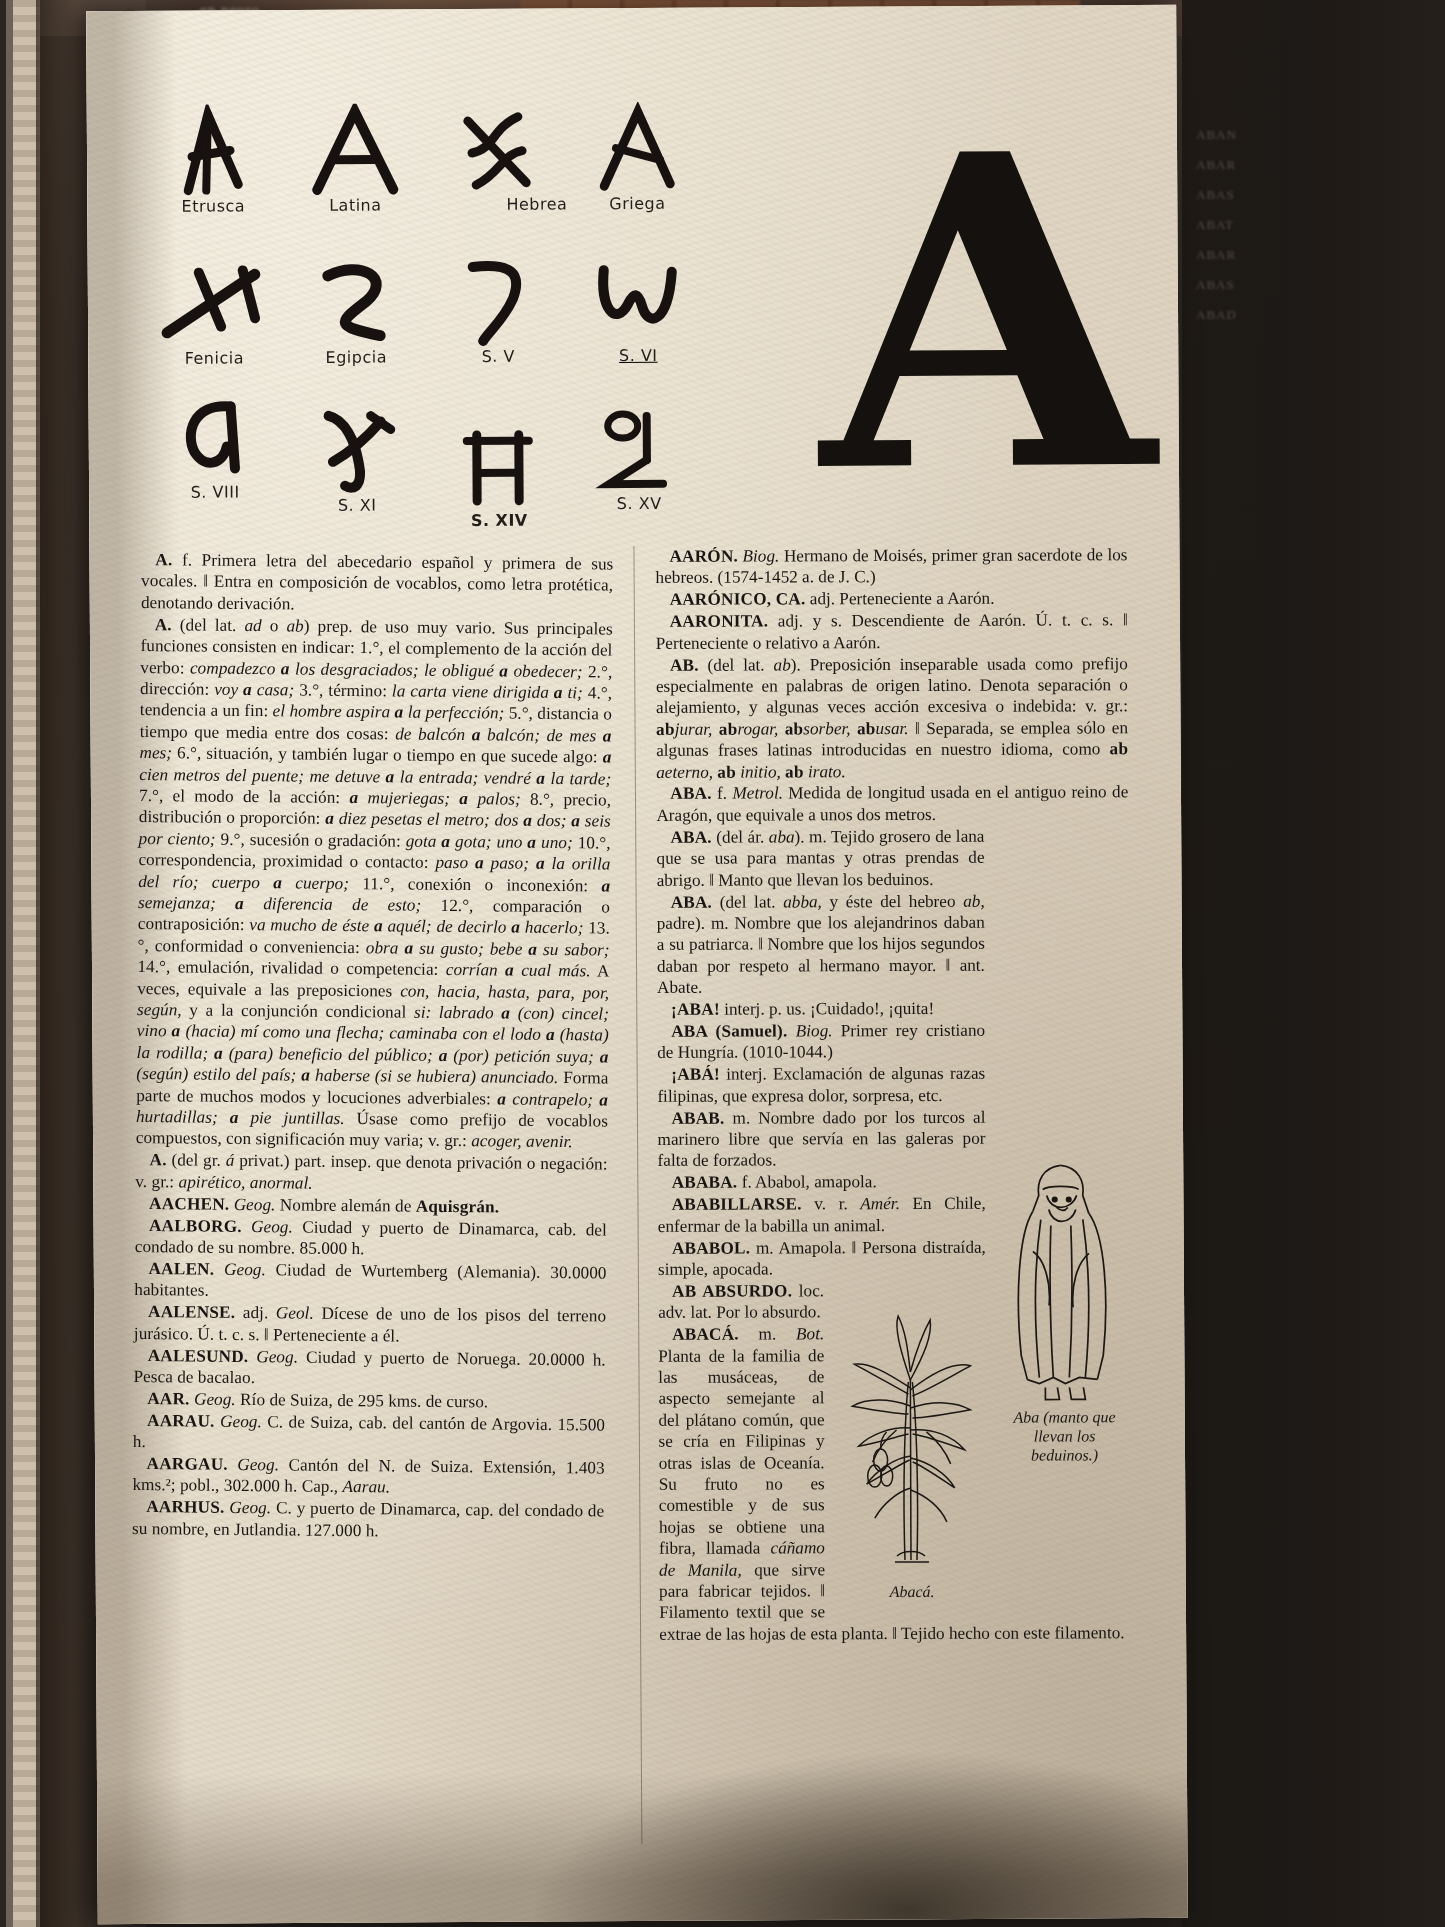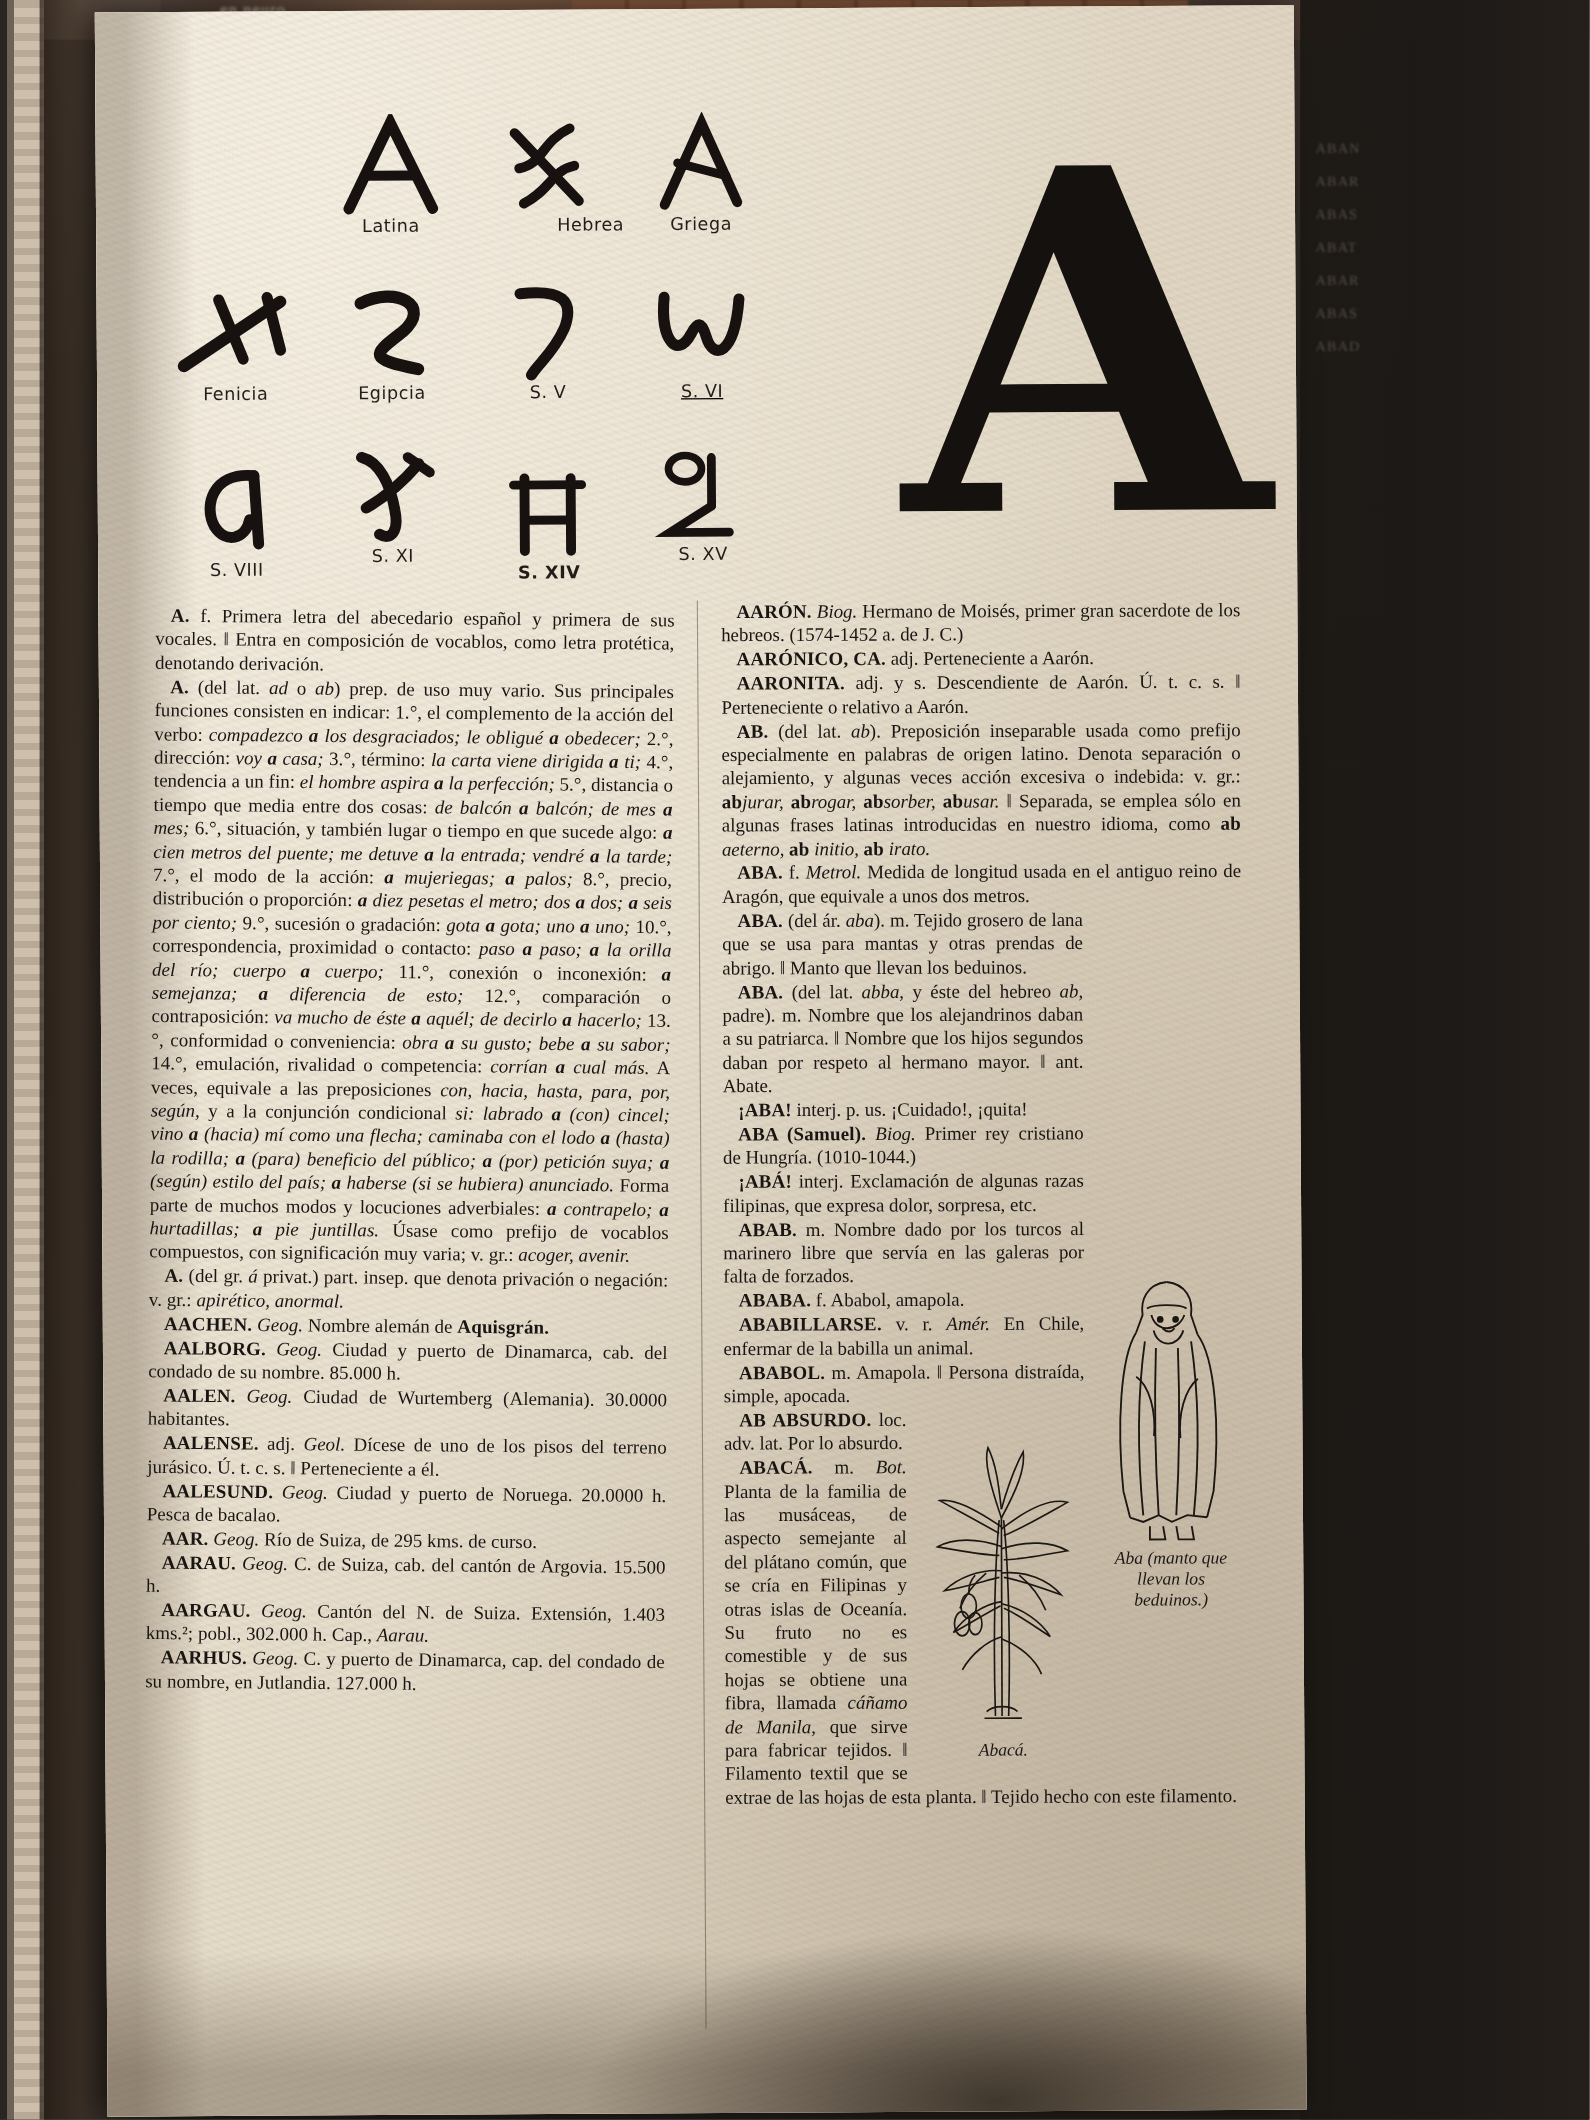--- a/index.html
+++ b/index.html
@@ -209,20 +209,30 @@
   <div id="right-dark"></div>
   <div id="ghost-col">ABAN<br>ABAR<br>ABAS<br>ABAT<br>ABAR<br>ABAS<br>ABAD</div>
 
   <div id="page">
     <div class="page-noise"></div>
 
     <div id="content">
 
       <div id="glyph-figure">
 
+        <div class="glyph-cell" style="left:0px;  top:0px;">
+          <div class="glyph-mark">
+            <svg class="fig-svg" width="90" height="92" viewBox="0 0 90 92">
+              <path d="M20 86 L40 10 L70 80" stroke="#17120f" stroke-width="9" fill="none" stroke-linecap="round"></path>
+              <path d="M24 52 L62 46" stroke="#17120f" stroke-width="9" fill="none" stroke-linecap="round"></path>
+              <path d="M40 10 L38 86" stroke="#17120f" stroke-width="8" fill="none" stroke-linecap="round"></path>
+            </svg>
+          </div>
+          <div class="glyph-cap">Etrusca</div>
+        </div>
 
         <div class="glyph-cell" style="left:142px; top:0px;">
           <div class="glyph-mark">
             <svg class="fig-svg" width="100" height="92" viewBox="0 0 100 92">
               <path d="M12 86 L50 8 L88 86" stroke="#17120f" stroke-width="10" fill="none" stroke-linecap="round"></path>
               <path d="M30 56 L70 56" stroke="#17120f" stroke-width="9" fill="none" stroke-linecap="round"></path>
             </svg>
           </div>
           <div class="glyph-cap">Latina</div>
         </div>
@@ -279,21 +289,21 @@
 
         <div class="glyph-cell" style="left:424px; top:152px;text-decoration:underline;">
           <div class="glyph-mark">
             <svg class="fig-svg" width="96" height="92" viewBox="0 0 96 92">
               <path d="M14 16 C10 56 26 72 38 50 C44 38 48 38 52 52 C58 74 78 70 82 18" stroke="#17120f" stroke-width="10" fill="none" stroke-linecap="round"></path>
             </svg>
           </div>
           <div class="glyph-cap">S. VI</div>
         </div>
 
-        <div class="glyph-cell" style="left:0px;  top:312px;">
+        <div class="glyph-cell" style="left:0px;  top:286px;">
           <div class="glyph-mark">
             <svg class="fig-svg" width="92" height="92" viewBox="0 0 92 92">
               <path d="M62 16 C24 12 16 44 26 62 C36 78 54 74 58 56" stroke="#17120f" stroke-width="10" fill="none" stroke-linecap="round"></path>
               <path d="M62 16 L66 78" stroke="#17120f" stroke-width="10" fill="none" stroke-linecap="round"></path>
             </svg>
           </div>
           <div class="glyph-cap">S. VIII</div>
         </div>
 
         <div class="glyph-cell" style="left:142px; top:300px;">

